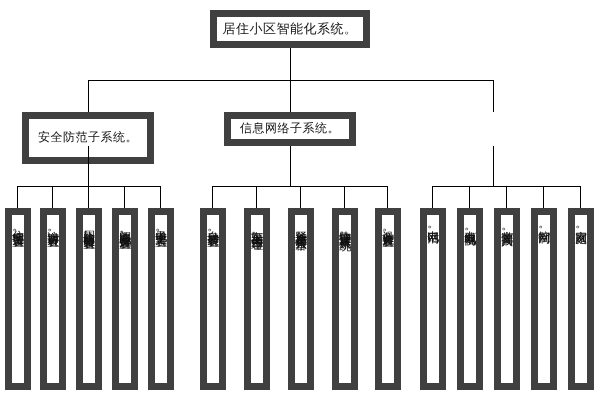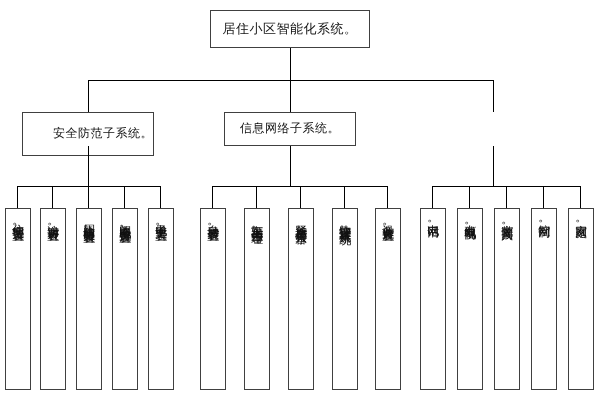--- a/index.html
+++ b/index.html
@@ -14,21 +14,21 @@
     overflow: hidden;
   }
   #diagram {
     position: relative;
     width: 600px;
     height: 400px;
   }
   .node {
     position: absolute;
     box-sizing: border-box;
-    border: 1px solid #404040;
+    border: 7px solid #404040;
     background: #ffffff;
     display: flex;
     align-items: center;
     justify-content: center;
     text-align: center;
     color: #111111;
     line-height: 1.15;
   }
   .root {
     font-size: 13px;
@@ -68,21 +68,21 @@
     <span>居住小区智能化系统。</span>
   </div>
 
   <div class="line vline" style="left:290px; top:48px; height:32px;"></div>
 
   <div class="line hline" style="left:88px; top:80px; width:405px;"></div>
   <div class="line vline" style="left:88px; top:80px; height:32px;"></div>
   <div class="line vline" style="left:290px; top:80px; height:32px;"></div>
   <div class="line vline" style="left:493px; top:80px; height:32px;"></div>
 
-  <div class="node level2" style="left:22px; top:112px; width:132px; height:44px;justify-content:flex-end;">
+  <div class="node level2" style="left:22px; top:112px; width:132px; height:52px;">
     <span>安全防范子系统。</span>
   </div>
 
   <div class="node level2" style="left:224px; top:112px; width:132px; height:34px;">
     <span>信息网络子系统。</span>
   </div>
 
 
   <div class="line vline" style="left:88px; top:146px; height:40px;"></div>
   <div class="line hline" style="left:17px; top:186px; width:143px;"></div>

